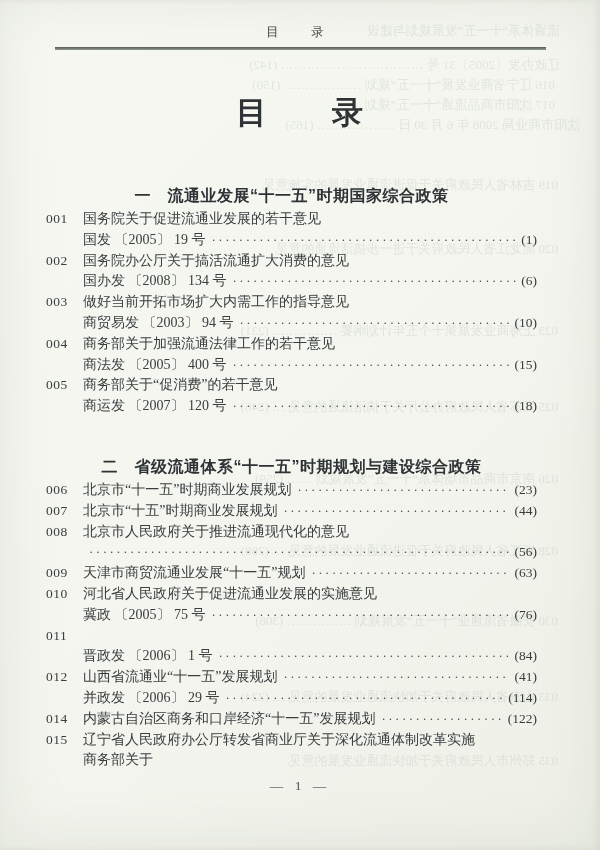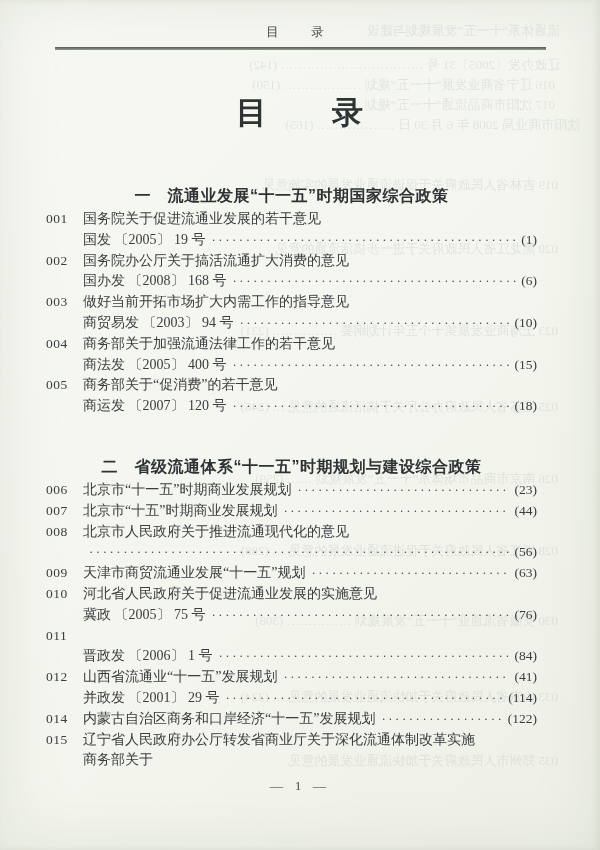--- a/index.html
+++ b/index.html
@@ -96,21 +96,21 @@
           <span class="ttl">国发 〔2005〕 19 号</span>
           <span class="leader"></span>
           <span class="pg">(1)</span>
         </div>
         <div class="row">
           <span class="num">002</span>
           <span class="ttl">国务院办公厅关于搞活流通扩大消费的意见</span>
         </div>
         <div class="row">
           <span class="num"></span>
-          <span class="ttl">国办发 〔2008〕 168 号</span>
+          <span class="ttl">国办发 〔2008〕 134 号</span>
           <span class="leader"></span>
           <span class="pg">(6)</span>
         </div>
         <div class="row">
           <span class="num">003</span>
           <span class="ttl">做好当前开拓市场扩大内需工作的指导意见</span>
         </div>
         <div class="row">
           <span class="num"></span>
           <span class="ttl">商贸易发 〔2003〕 94 号</span>
@@ -187,21 +187,21 @@
           <span class="pg">(84)</span>
         </div>
         <div class="row">
           <span class="num">012</span>
           <span class="ttl">山西省流通业“十一五”发展规划</span>
           <span class="leader"></span>
           <span class="pg">(41)</span>
         </div>
         <div class="row">
           <span class="num"></span>
-          <span class="ttl">并政发 〔2001〕 29 号</span>
+          <span class="ttl">并政发 〔2006〕 29 号</span>
           <span class="leader"></span>
           <span class="pg">(114)</span>
         </div>
         <div class="row">
           <span class="num">014</span>
           <span class="ttl">内蒙古自治区商务和口岸经济“十一五”发展规划</span>
           <span class="leader"></span>
           <span class="pg">(122)</span>
         </div>
         <div class="row">

